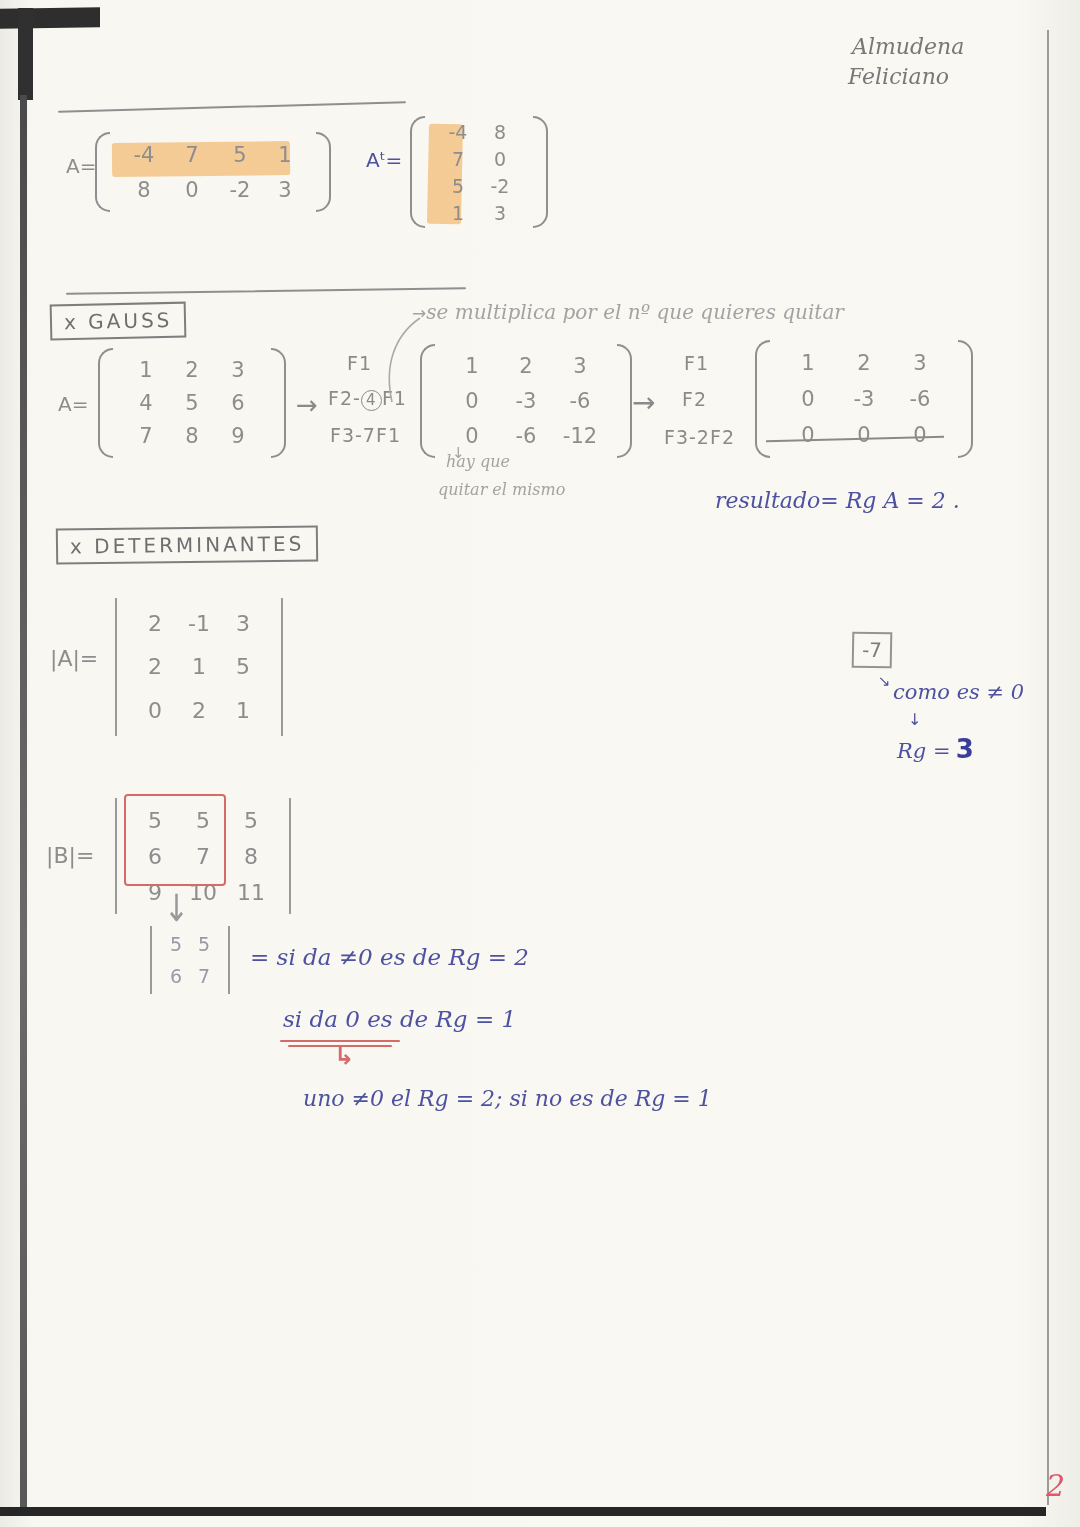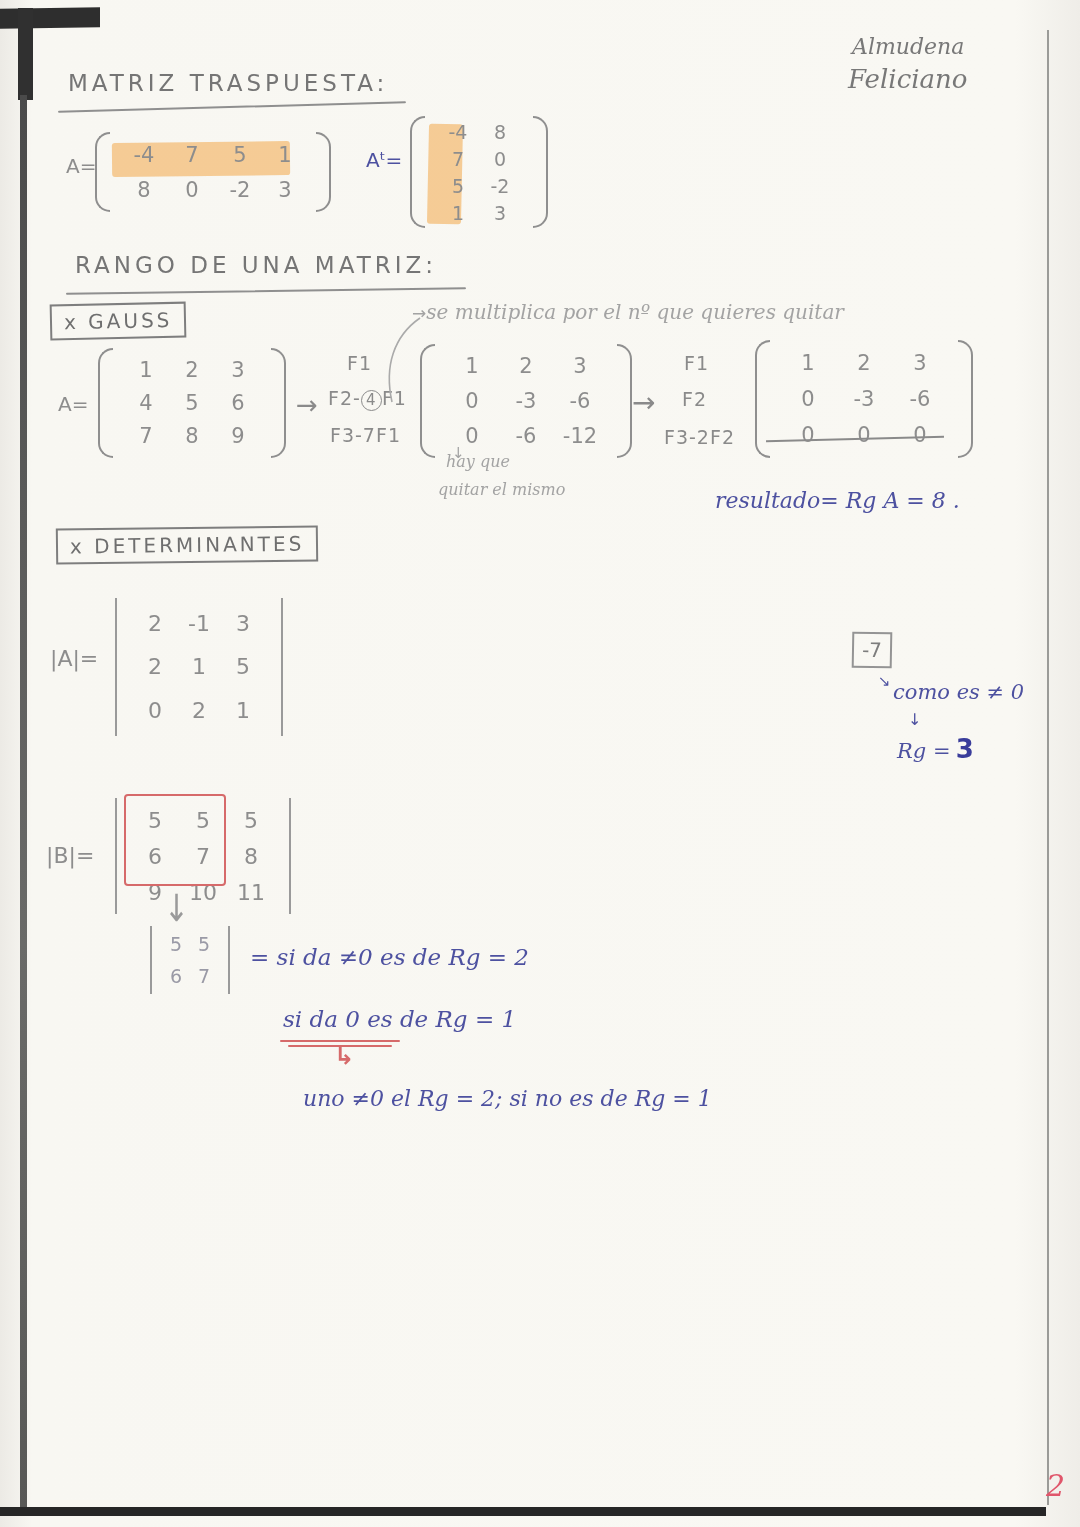--- a/index.html
+++ b/index.html
@@ -47,23 +47,22 @@
 
 <div id="canvas">
 
   <div class="corner-h"></div>
   <div class="corner-v"></div>
   <div class="edge-l"></div>
   <div class="edge-r"></div>
   <div class="edge-b"></div>
 
   <div class="abs cursive" style="left:852px;top:34px;font-size:22px;color:#787878;">Almudena</div>
-  <div class="abs cursive" style="left:848px;top:64px;font-size:26px;color:#787878;">Feliciano</div>
-
-  <div class="abs print title" style="left:68px;top:70px;">MATRIZ TRASPUESTA:</div>
+  <div class="abs cursive" style="left:848px;top:64px;font-size:22px;color:#787878;">Feliciano</div>
+
   <div class="uline" style="left:58px;top:106px;width:348px;transform:rotate(-1.6deg);"></div>
 
   <div class="hl" style="left:112px;top:142px;width:178px;height:34px;transform:rotate(-0.6deg);"></div>
 
   <div class="abs print" style="left:66px;top:154px;font-size:20px;z-index:2;">A=</div>
   <div class="matrix" style="left:95px;top:132px;height:80px;">
     <div class="paren l"></div>
     <div class="mbody">
       <div class="mrow">
         <span class="mcell" style="width:48px;">-4</span>
@@ -100,21 +99,20 @@
         <span class="mcell" style="width:42px;font-size:19px;">-2</span>
       </div>
       <div class="mrow">
         <span class="mcell" style="width:42px;font-size:19px;">1</span>
         <span class="mcell" style="width:42px;font-size:19px;">3</span>
       </div>
     </div>
     <div class="paren r"></div>
   </div>
 
-  <div class="abs print title" style="left:75px;top:252px;">RANGO DE UNA MATRIZ:</div>
   <div class="uline" style="left:66px;top:290px;width:400px;transform:rotate(-0.8deg);"></div>
 
   <div class="abs boxlabel" style="left:50px;top:303px;transform:rotate(-1.2deg);">x GAUSS</div>
 
   <div class="abs" style="left:412px;top:300px;z-index:2;">
     <span class="note" style="font-size:17px;">→</span><span class="note cursive" style="font-size:20px;">se multiplica por el nº que quieres quitar</span>
   </div>
   <svg class="abs" style="left:378px;top:314px;z-index:1;" width="60" height="92">
     <path d="M 42 4 C 16 22, 6 52, 14 88" stroke="#aaaaaa" stroke-width="1.6" fill="none"></path>
   </svg>
@@ -198,21 +196,21 @@
       <div class="mrow">
         <span class="mcell" style="width:56px;">0</span>
         <span class="mcell" style="width:56px;">0</span>
         <span class="mcell" style="width:56px;">0</span>
       </div>
     </div>
     <div class="paren r"></div>
   </div>
   <div class="strike" style="left:766px;top:438px;width:178px;transform:rotate(-1.4deg);"></div>
 
-  <div class="abs pen cursive" style="left:715px;top:488px;font-size:22px;">resultado= Rg A = 8 .</div>
+  <div class="abs pen cursive" style="left:715px;top:488px;font-size:22px;">resultado= Rg A = 2 .</div>
 
   <div class="abs boxlabel" style="left:56px;top:527px;transform:rotate(-0.7deg);">x DETERMINANTES</div>
 
   <div class="abs print" style="left:50px;top:646px;font-size:22px;">|A|=</div>
   <div class="det" style="left:115px;top:598px;height:138px;">
     <div class="dbar"></div>
     <div class="dbody">
       <div class="mrow">
         <span class="mcell" style="width:44px;font-size:22px;">2</span>
         <span class="mcell" style="width:44px;font-size:22px;">-1</span>

